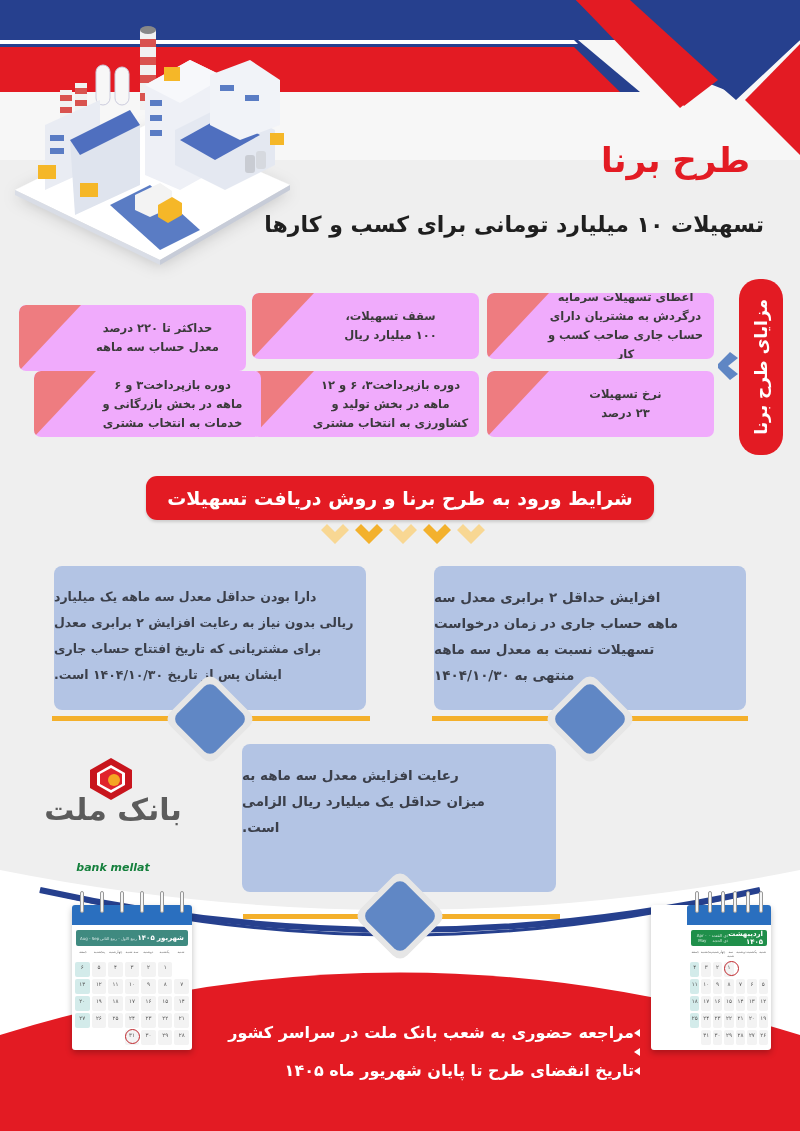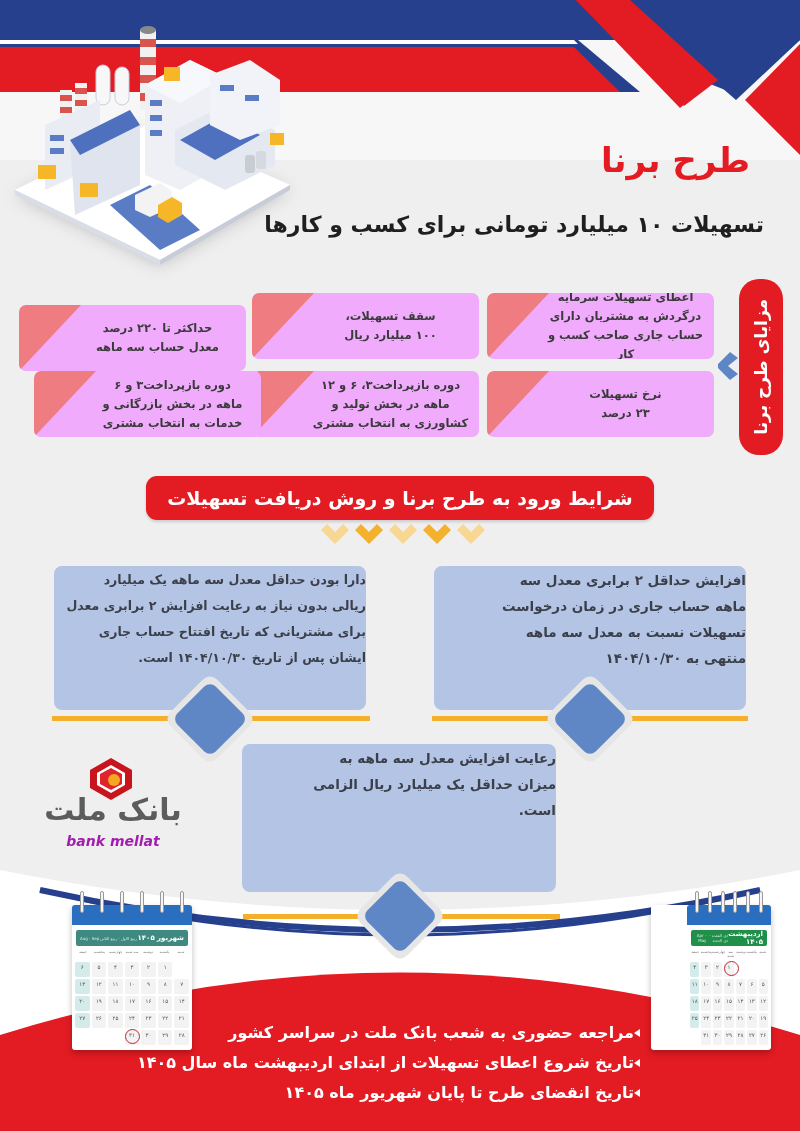--- a/index.html
+++ b/index.html
@@ -71,39 +71,39 @@
     box-shadow: 0 2px 3px rgba(0,0,0,.15);
   }
   #cond-heading span { color: #fff; font-weight: bold; font-size: 19px; white-space: nowrap; }
   #chevrons { left: 318px; top: 524px; width: 170px; height: 26px; display: flex; gap: 6px; justify-content: center; }
   .chev { width: 28px; height: 20px; }
 
   
   .blue-card {
     position: absolute;
     background: #b3c4e4; border-radius: 8px;
-    display: flex; flex-direction: column; align-items: flex-start;
-    padding-top: 1px;
+    display: flex; flex-direction: column; align-items: flex-end;
+    padding-top: 18px;
     color: #3b3f4a; font-size: 13.5px; font-weight: bold; line-height: 26px;
     text-align: center;
   }
   .orange-bar { position: absolute; height: 5px; background: #f4b02b; }
   .diamond-wrap {
     position: absolute; width: 66px; height: 66px;
     transform: rotate(45deg);
     background: #e6e6e6; border-radius: 10px;
   }
   .diamond {
     position: absolute; left: 6px; top: 6px; width: 54px; height: 54px;
     background: #6087c5; border-radius: 8px;
   }
   #logo-fa { left: 38px; top: 792px; width: 150px; text-align: center;
     font-size: 30px; font-weight: bold; color: #5c5c5c; white-space: nowrap; }
-  #logo-en { left: 38px; top: 833px; width: 150px; text-align: center;
-    font-size: 14px; font-weight: bold; font-style: italic; color: #a21caf; direction: ltr; }
+  #logo-en { left: 38px; top: 861px; width: 150px; text-align: center;
+    font-size: 11px; font-weight: bold; font-style: italic; color: #15803d; direction: ltr; }
 
   
   #bottom-bg { left: 0; top: 870px; width: 800px; height: 261px; }
 
   
   .calendar {
     position: absolute; width: 120px; background: #fff;
     box-shadow: 0 3px 6px rgba(0,0,0,.25);
     border-radius: 3px;
   }
@@ -483,19 +483,18 @@
     </div>
 </div>
 
 <div id="bullets" class="abs">
   <div class="bullet">
     <span class="tri"></span>
     <span>مراجعه حضوری به شعب بانک ملت در سراسر کشور</span>
   </div>
   <div class="bullet">
     <span class="tri"></span>
-    <span>تاریخ شروع اعطای تسهیلات از ابتدای اردیبهشت ماه سال ۱۴۰۵</span>
   </div>
   <div class="bullet">
     <span class="tri"></span>
     <span>تاریخ انقضای طرح تا پایان شهریور ماه ۱۴۰۵</span>
   </div>
 </div>
 
 </body></html>

